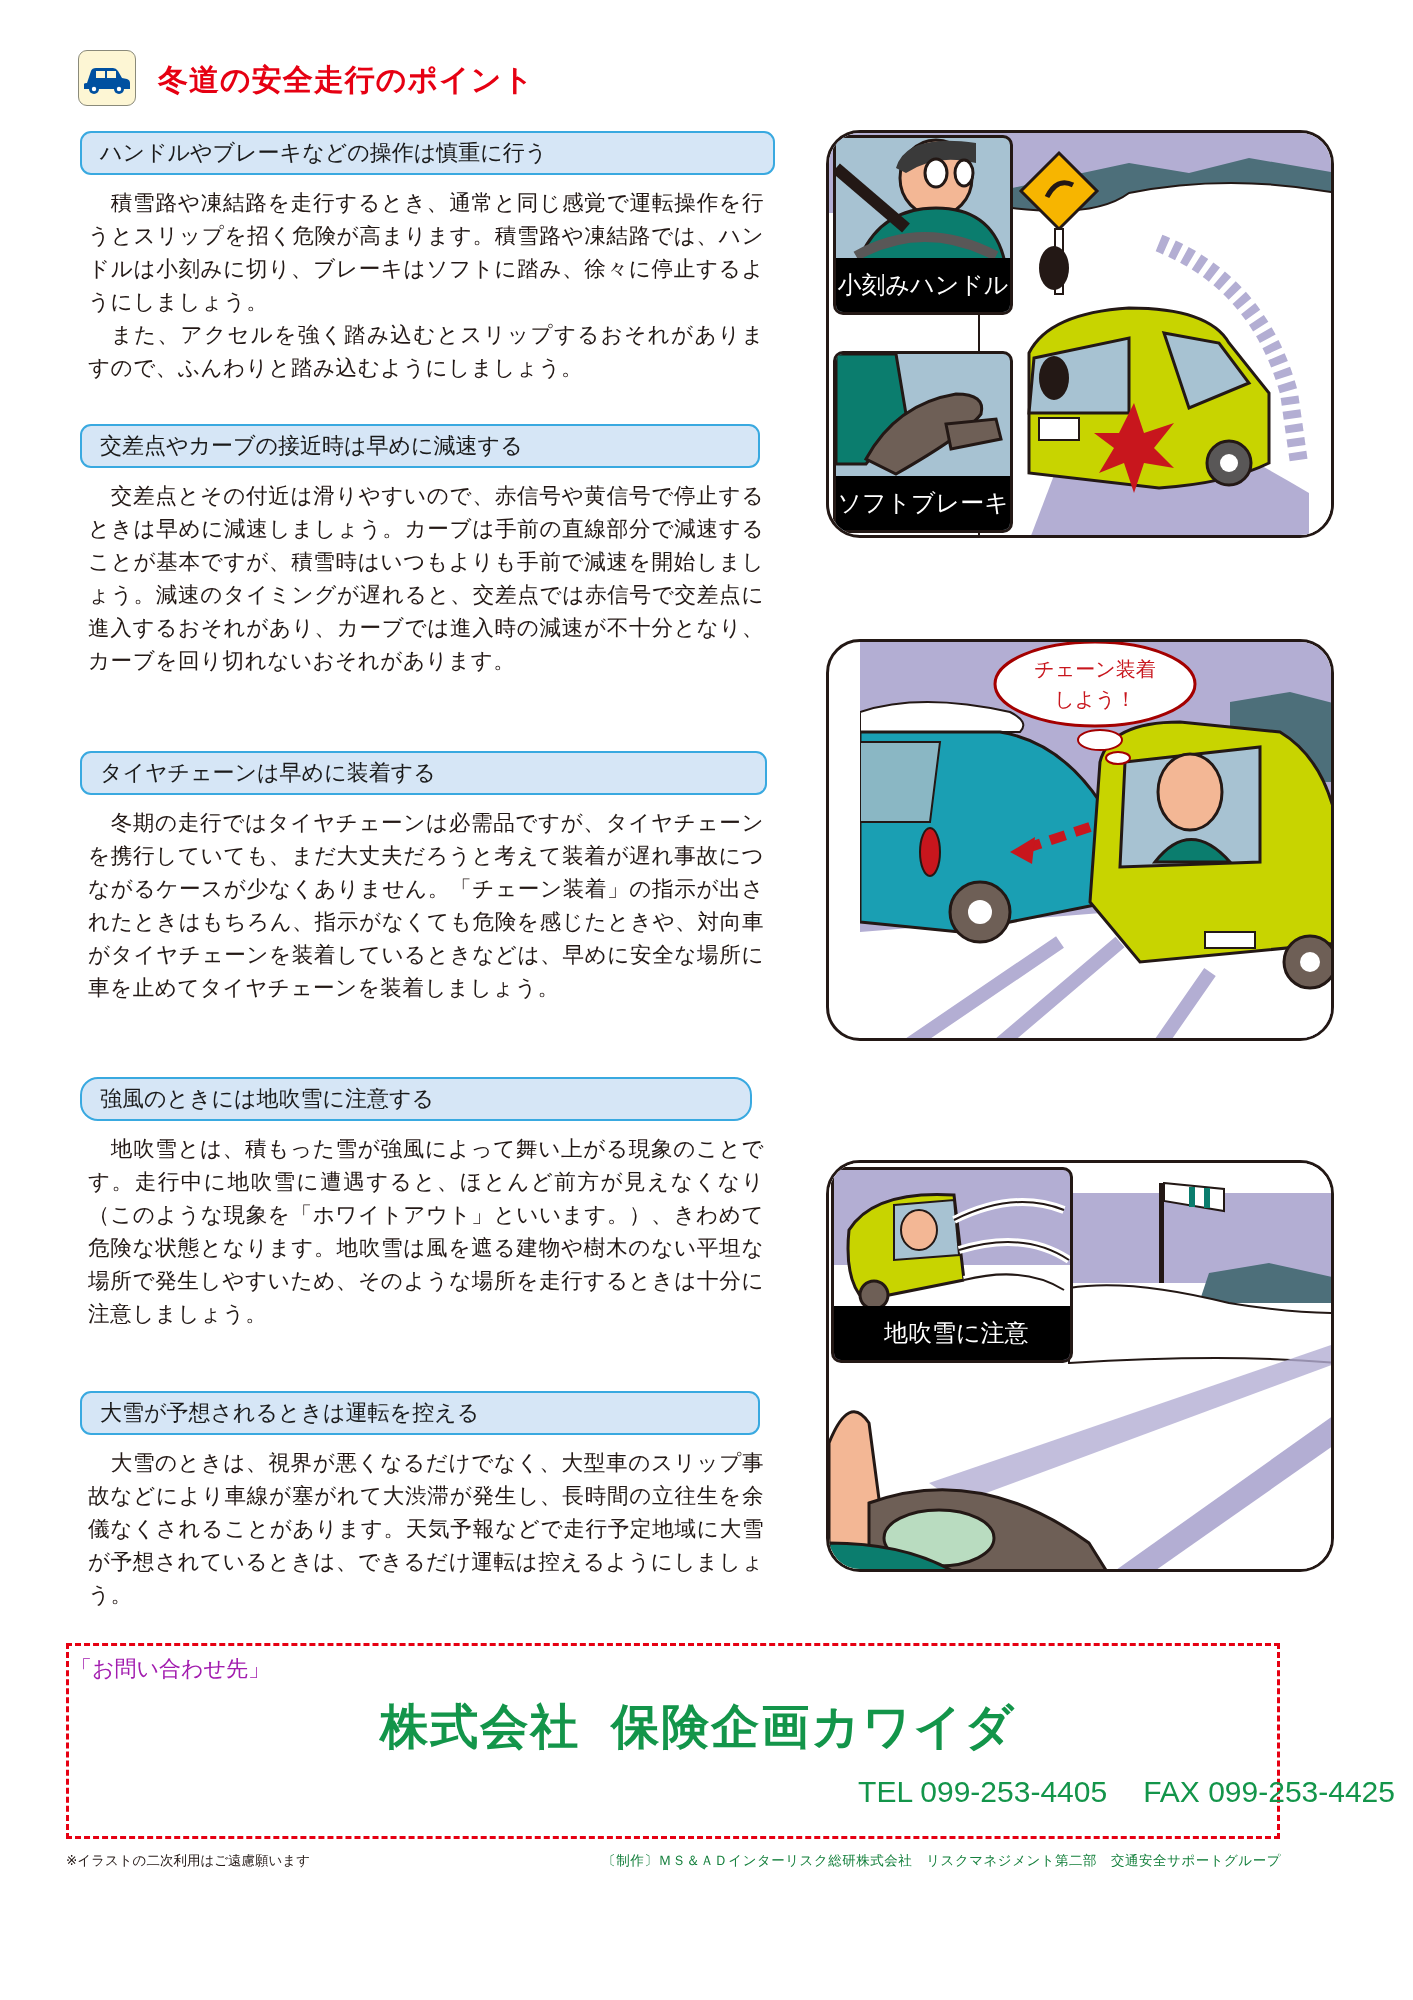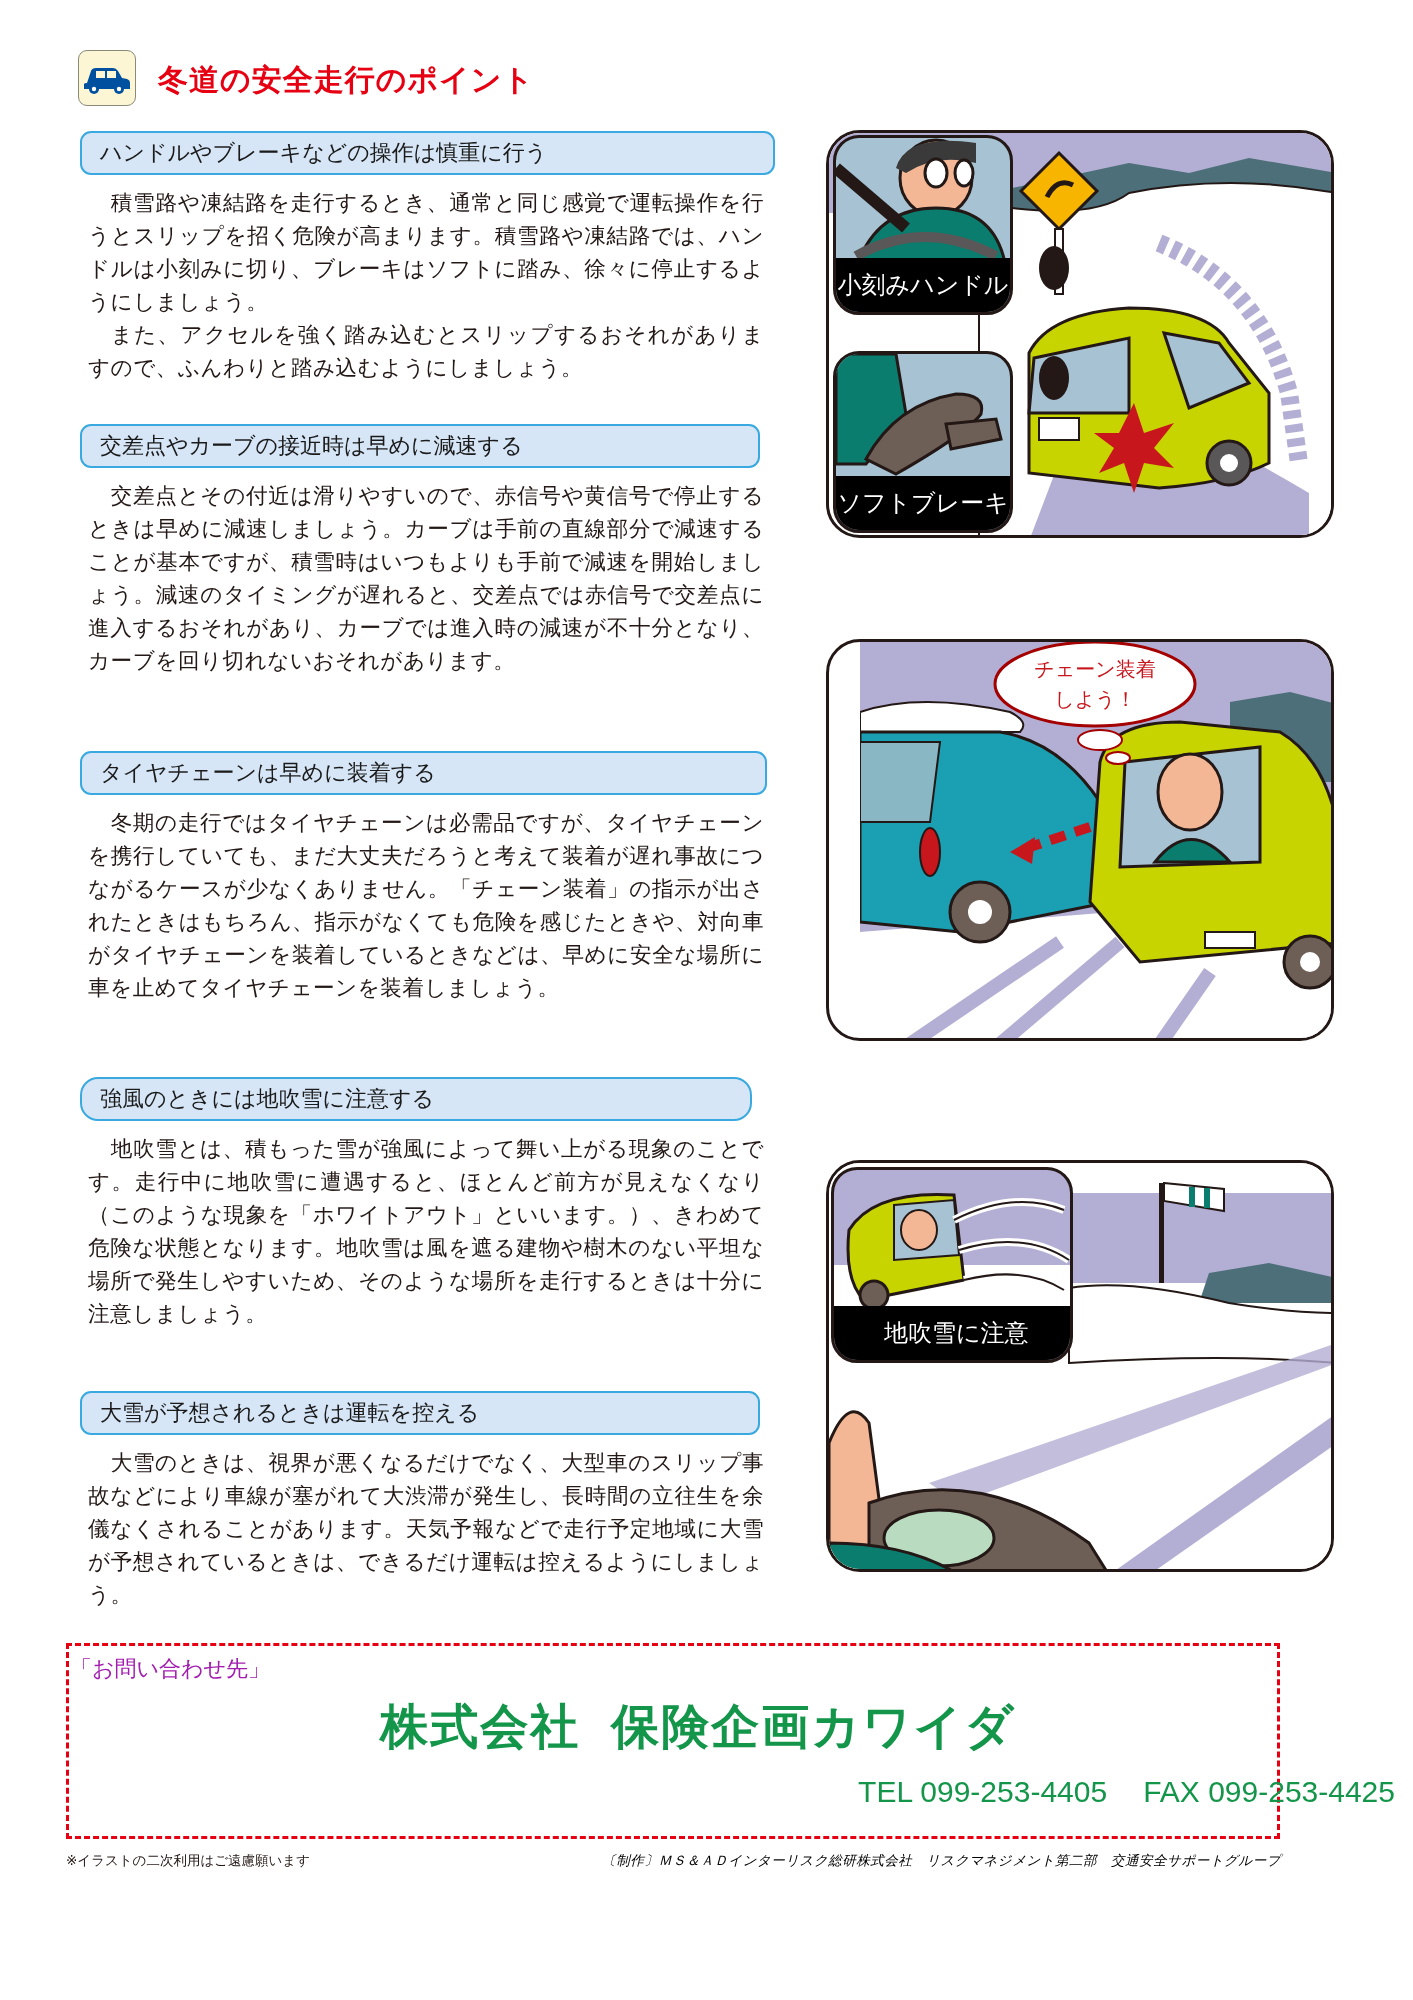--- a/index.html
+++ b/index.html
@@ -15,40 +15,40 @@
   .sec-head { left:80px; height:44px; background:#d6e6f6; border:2px solid #39a9e0;
               border-radius:11px; box-sizing:border-box;
               font-family:"DejaVu Sans","Liberation Sans",sans-serif; font-size:22px;
               color:#1a1a1a; line-height:40px; padding-left:18px; }
   .sec-body { left:88px; width:676px; font-size:21.6px; line-height:33px;
               letter-spacing:0.5px; text-align:justify; }
   .sec-body p { margin:0; text-indent:1.05em; }
   
   .illus { position:absolute; border:3px solid #231815; border-radius:34px;
            overflow:hidden; background:#ffffff; box-sizing:border-box; }
-  .inset { position:absolute; border:3px solid #231815; border-radius:26px; overflow:hidden;
+  .inset { position:absolute; border:3px solid #231815; border-radius:10px; overflow:hidden;
            box-sizing:border-box; background:#a7c2d2; }
   .inset-label { position:absolute; left:0; right:0; bottom:0; height:54px; background:#000;
                  color:#fff; font-family:"DejaVu Sans","Liberation Sans",sans-serif;
                  font-size:24px; text-align:center; line-height:54px; }
   
   .contact { left:66px; top:1643px; width:1214px; height:196px; border:3px dashed #e60012;
              box-sizing:border-box; }
   .contact-label { left:70px; top:1654px; font-family:"DejaVu Sans","Liberation Sans",sans-serif;
                    font-size:22px; color:#a21caf; }
   .company { left:0; width:1396px; text-align:center; top:1695px;
              font-family:Liberation Mono, monospace; font-weight:bold;
              font-size:48px; color:#13954a; letter-spacing:2px; }
   .phones { left:0; width:1413px; text-align:right; top:1775px;
             font-family:"Liberation Sans","DejaVu Sans",sans-serif; font-size:30px; color:#13954a; }
   .phones span { margin:0 18px; }
   .note-left { left:66px; top:1852px; font-family:"DejaVu Sans","Liberation Sans",sans-serif;
                font-size:13.5px; color:#231815; }
   .note-right { right:132px; top:1852px; font-family:"DejaVu Sans","Liberation Sans",sans-serif;
-                font-size:13.5px; color:#000000; letter-spacing:0.5px;font-style:italic; }
+                font-size:13.5px; color:#15803d; letter-spacing:0.5px; }
 </style>
 </head>
 <body>
 
 <div class="abs title-icon">
   <svg width="55" height="53" viewBox="0 0 55 53">
     <path d="M8 32 L12 20 Q13 17 17 17 L34 17 Q37 17 39 20 L43 27 L48 28 Q51 29 51 32 L51 38 L5 38 L5 33 Q5 32 8 32 Z" fill="#0050a0"></path>
     <rect x="17" y="20" width="9" height="7" fill="#fdf6d4"></rect>
     <rect x="28" y="20" width="9" height="7" fill="#fdf6d4"></rect>
     <circle cx="15" cy="38" r="5" fill="#0050a0"></circle>

